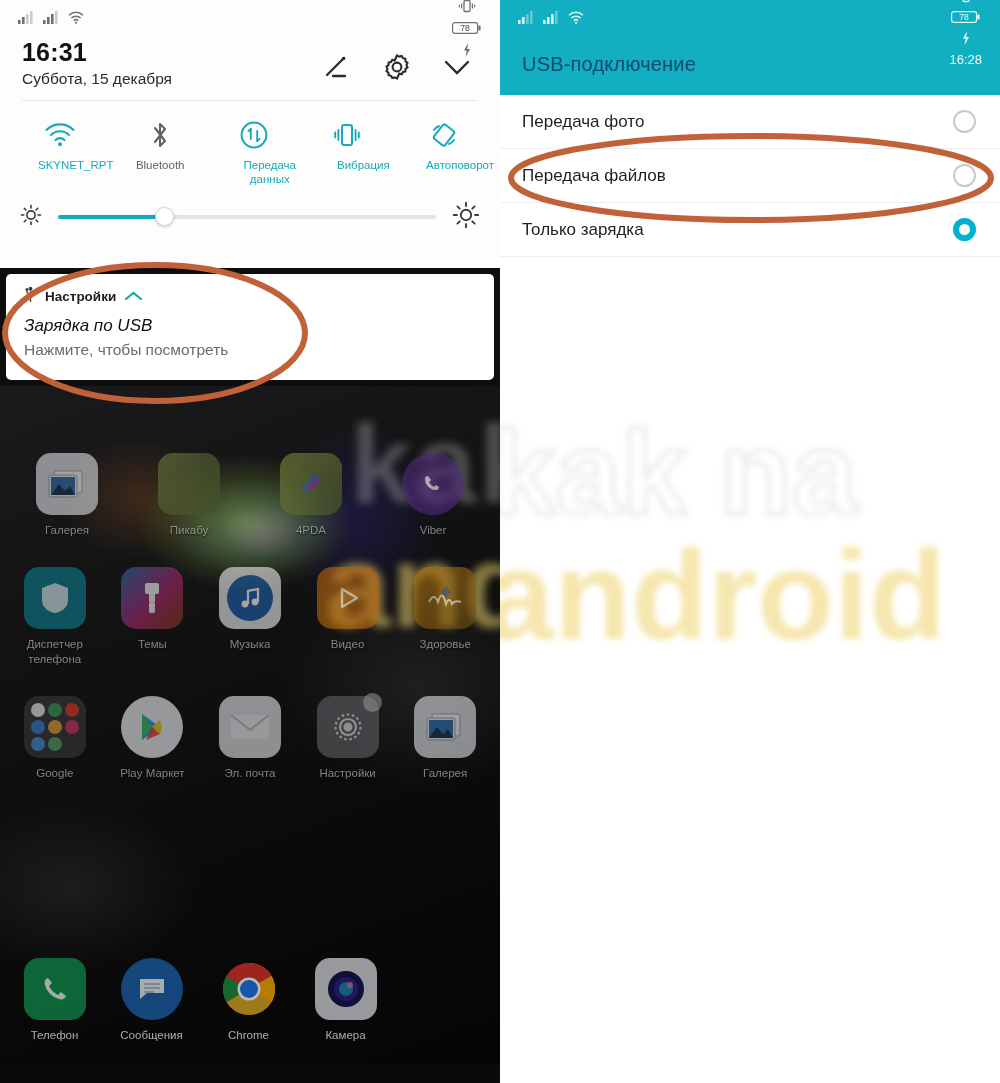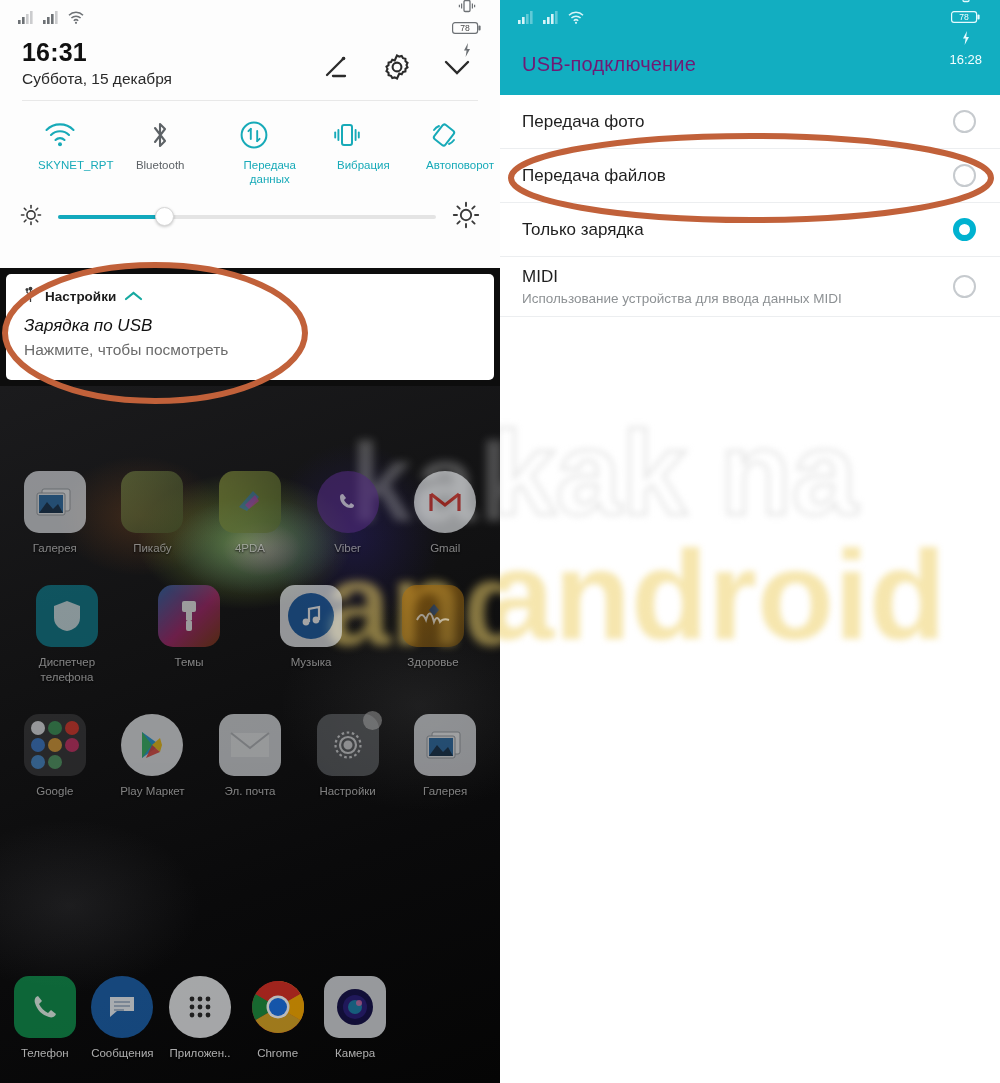--- a/index.html
+++ b/index.html
@@ -64,21 +64,21 @@
     position: absolute; top: 6px; left: 6px; width: 488px; height: 106px;
     background: #fff; border-radius: 5px; padding: 12px 18px;
   }
   .notif-app { display: flex; align-items: center; gap: 8px; }
   .notif-app-name { font-size: 13.5px; font-weight: bold; color: #1d1d1d; }
   .notif-title { font-size: 17px; color: #111; margin-top: 9px; font-style: italic; }
   .notif-sub { font-size: 15.5px; color: #6b6b6b; margin-top: 5px; }
 
   
   .home {
-    position: absolute; top: 386px; left: 0; width: 500px; height: 697px;
+    position: absolute; top: 368px; left: 0; width: 500px; height: 697px;
     overflow: hidden;
     background:
       radial-gradient(ellipse 150px 95px at 245px 155px, rgba(150,190,60,.50), rgba(120,150,50,0) 72%),
       radial-gradient(ellipse 120px 70px at 255px 160px, rgba(60,120,190,.42), rgba(60,120,190,0) 70%),
       radial-gradient(ellipse 55px 38px at 262px 163px, rgba(190,40,175,.46), rgba(190,40,175,0) 72%),
       radial-gradient(ellipse 110px 80px at 140px 130px, rgba(225,120,40,.20), rgba(225,120,40,0) 75%),
       radial-gradient(ellipse 120px 130px at 355px 150px, rgba(40,30,110,.45), rgba(40,30,110,0) 72%),
       radial-gradient(ellipse 180px 120px at 70px 520px, rgba(90,90,95,.22), rgba(0,0,0,0) 72%),
       radial-gradient(ellipse 200px 150px at 420px 320px, rgba(110,110,110,.18), rgba(0,0,0,0) 70%),
       linear-gradient(160deg, #1b1b1d 0%, #121213 35%, #0a0a0b 68%, #050505 100%);
@@ -131,21 +131,21 @@
   .right-phone { position: relative; width: 500px; height: 1083px; background: #ffffff; overflow: hidden; }
   .r-statusbar {
     display: flex; align-items: center; height: 34px; padding: 0 18px;
     background: #12AEC1; color: #eafbfe; font-size: 12.5px;
   }
   .r-statusbar .sb-right { gap: 7px; }
   .r-time { font-size: 13px; color: #f2feff; }
   .r-header {
     background: #12AEC1; height: 61px; display: flex; align-items: center; padding: 0 22px;
   }
-  .r-title { color: #701a75; font-size: 20px; letter-spacing: .2px; }
+  .r-title { color: #0c4a6e; font-size: 20px; letter-spacing: .2px; }
 
   .opt-list { position: relative; }
   .opt-row {
     display: flex; align-items: center; min-height: 54px;
     padding: 10px 24px 10px 22px; border-bottom: 1px solid #eceef0; cursor: pointer;
   }
   .opt-texts { flex: 1; }
   .opt-label { font-size: 17px; color: #1f1f1f; }
   .opt-desc { font-size: 13.5px; color: #8d9194; margin-top: 4px; }
   .radio { width: 23px; height: 23px; border-radius: 50%; border: 2px solid #c6cace; flex: none; }
@@ -204,30 +204,20 @@
             </div>
             <div class="app-name">4PDA</div>
           </div>
           <div class="app-cell">
             <div class="app-ico circ" style="background:#4f2a7a;">
               <svg width="30" height="30" viewBox="0 0 30 30">
                   <path d="M10 7c-2 0-3 1-3 3 0 6 5 11 11 11 2 0 3-1 3-3l-3-2-2 2c-2-1-4-3-5-5l2-2z" fill="#efeaf5"></path>
                 </svg>
             </div>
             <div class="app-name">Viber</div>
-          </div>
-          <div class="app-cell">
-            <div class="app-ico circ" style="background:#e9ecef;">
-              <svg width="32" height="24" viewBox="0 0 32 24">
-                  <path d="M2 4 L16 15 L30 4" stroke="#d93025" stroke-width="3.2" fill="none"></path>
-                  <path d="M2 4 L2 21" stroke="#c5221f" stroke-width="3.2"></path>
-                  <path d="M30 4 L30 21" stroke="#c5221f" stroke-width="3.2"></path>
-                </svg>
-            </div>
-            <div class="app-name">Gmail</div>
           </div>
         </div>
 
         <div class="app-row">
           <div class="app-cell">
             <div class="app-ico" style="background:#0d7b8c;">
               <svg width="30" height="34" viewBox="0 0 30 34">
                   <path d="M15 2 L28 7 v12 c0 8-7 12-13 13 -6-1-13-5-13-13 V7 Z" fill="#cfe4e8"></path>
                 </svg>
             </div>
@@ -247,20 +237,28 @@
             <div class="app-ico" style="background:#e4e7ea;">
               <div style="width:46px;height:46px;border-radius:50%;background:#1d5fa8;display:flex;align-items:center;justify-content:center;">
                 <svg width="22" height="24" viewBox="0 0 22 24">
                     <path d="M9 18 V5 l10-2 v13" stroke="#fff" stroke-width="2.2" fill="none"></path>
                     <circle cx="6" cy="18" r="3.4" fill="#fff"></circle>
                     <circle cx="16" cy="16" r="3.4" fill="#fff"></circle>
                   </svg>
               </div>
             </div>
             <div class="app-name">Музыка</div>
+          </div>
+          <div class="app-cell">
+            <div class="app-ico" style="background:#b5650f;">
+              <svg width="28" height="28" viewBox="0 0 28 28">
+                  <path d="M8 5 L23 14 L8 23 Z" fill="none" stroke="#f4eadd" stroke-width="2.4" stroke-linejoin="round"></path>
+                </svg>
+            </div>
+            <div class="app-name">Видео</div>
           </div>
           <div class="app-cell">
             <div class="app-ico" style="background:linear-gradient(135deg,#b5760f,#6a4a10);">
               <svg width="36" height="28" viewBox="0 0 36 28">
                   <path d="M2 18 q5 -10 9 0 q4 -14 8 2 q3 -8 6 0 q3 -4 9 -2" stroke="#f6ead8" stroke-width="2" fill="none"></path>
                   <path d="M19 2 l5 6 -5 6 -5 -6 Z" fill="#2a4f86" opacity=".85"></path>
                 </svg>
             </div>
             <div class="app-name">Здоровье</div>
           </div>
@@ -345,38 +343,20 @@
               <svg width="30" height="26" viewBox="0 0 30 26">
                   <path d="M3 3 h24 v14 h-17 l-7 6 z" fill="#e6ebf0"></path>
                   <g stroke="#9fb2c6" stroke-width="1.8">
                     <path d="M7 8 h16"></path>
                     <path d="M7 12 h16"></path>
                     <path d="M7 16 h10"></path>
                   </g>
                 </svg>
             </div>
             <div class="app-name">Сообщения</div>
-          </div>
-          <div class="app-cell">
-            <div class="app-ico circ" style="background:#e2e4e6;">
-              <svg width="26" height="26" viewBox="0 0 26 26">
-                  <g fill="#2a2a2a">
-                    <circle cx="5" cy="5" r="2.4"></circle>
-                    <circle cx="13" cy="5" r="2.4"></circle>
-                    <circle cx="21" cy="5" r="2.4"></circle>
-                    <circle cx="5" cy="13" r="2.4"></circle>
-                    <circle cx="13" cy="13" r="2.4"></circle>
-                    <circle cx="21" cy="13" r="2.4"></circle>
-                    <circle cx="5" cy="21" r="2.4"></circle>
-                    <circle cx="13" cy="21" r="2.4"></circle>
-                    <circle cx="21" cy="21" r="2.4"></circle>
-                  </g>
-                </svg>
-            </div>
-            <div class="app-name">Приложен..</div>
           </div>
           <div class="app-cell">
             <div class="app-ico circ" style="background:transparent;">
               <svg width="56" height="56" viewBox="0 0 56 56">
                   <circle cx="28" cy="28" r="26" fill="#d93025"></circle>
                   <path d="M28 2 A26 26 0 0 1 50.5 41 L28 28 Z" fill="#d9a524"></path>
                   <path d="M50.5 41 A26 26 0 0 1 5.5 41 L28 28 Z" fill="#d9a524"></path>
                   <path d="M5.5 41 A26 26 0 0 1 5.5 15 L28 28 Z" fill="#1e8e3e"></path>
                   <path d="M5.5 15 A26 26 0 0 1 50.5 15 L28 28 Z" fill="#d93025"></path>
                   <path d="M50.5 15 A26 26 0 0 1 50.5 41 L28 28 Z" fill="#f9ab00"></path>
@@ -722,27 +702,20 @@
           <div class="opt-label">Передача файлов</div>
         </div>
         <div class="radio"></div>
       </div>
       <div class="opt-row">
         <div class="opt-texts">
           <div class="opt-label">Только зарядка</div>
         </div>
         <div class="radio on"></div>
       </div>
-      <div class="opt-row">
-        <div class="opt-texts">
-          <div class="opt-label">MIDI</div>
-          <div class="opt-desc">Использование устройства для ввода данных MIDI</div>
-        </div>
-        <div class="radio"></div>
-      </div>
     </div>
   </div>
 
   <svg class="ellipse-svg" viewBox="0 0 1000 1083">
     <ellipse cx="155" cy="333" rx="150" ry="68" fill="none" stroke="#C1613A" stroke-width="6"></ellipse>
     <ellipse cx="751" cy="178" rx="240" ry="42" fill="none" stroke="#C1613A" stroke-width="6"></ellipse>
   </svg>
 </div>
 
 </body></html>

